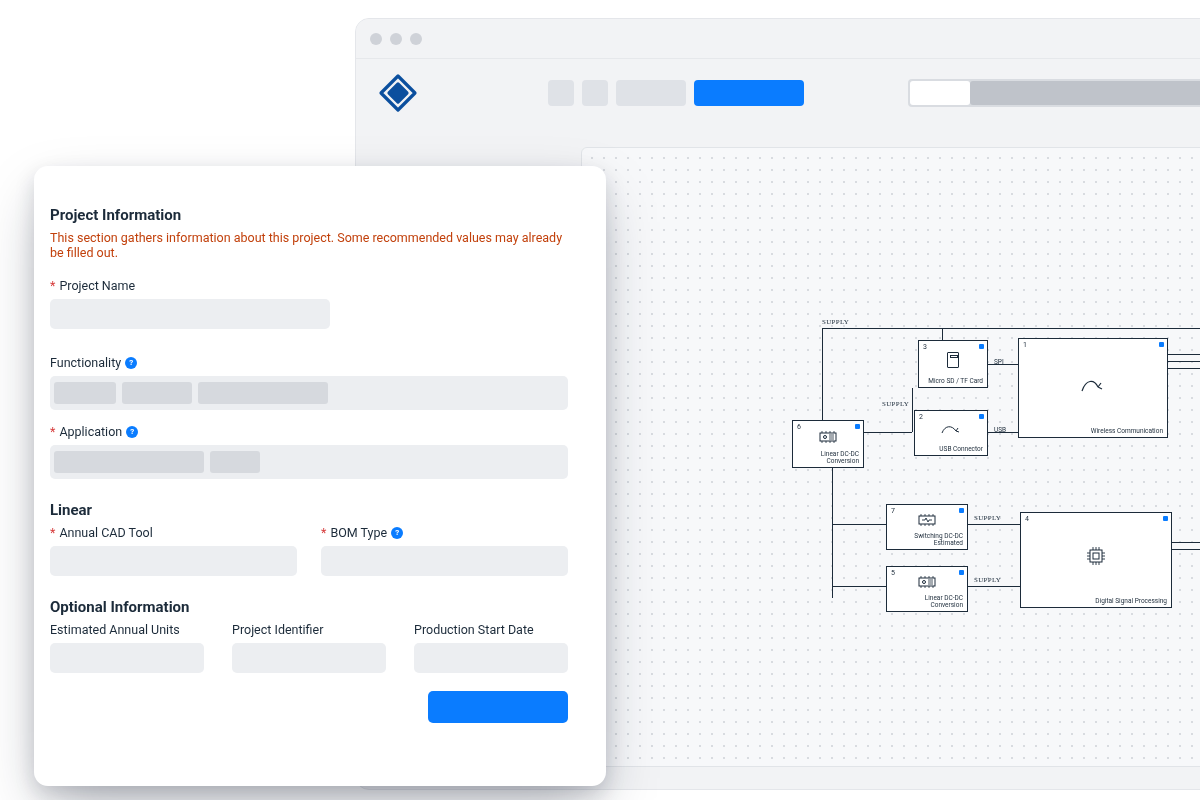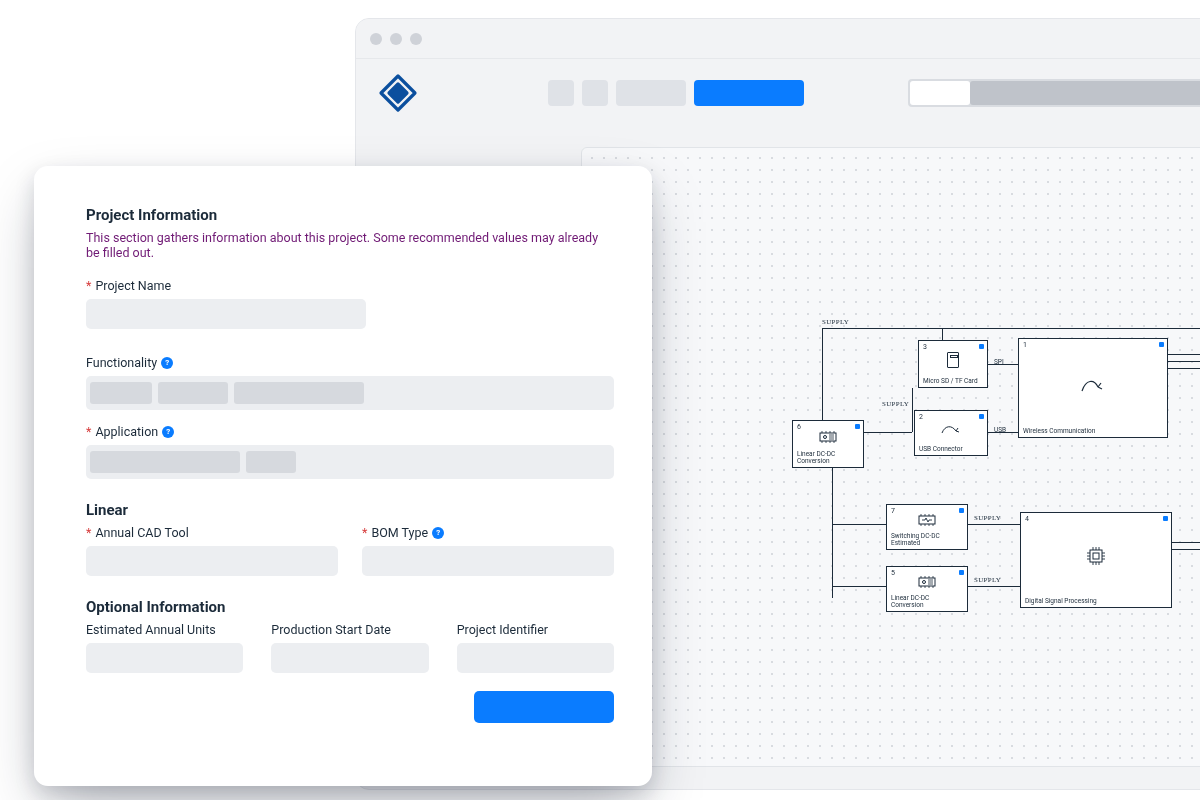--- a/index.html
+++ b/index.html
@@ -75,35 +75,35 @@
     position: absolute;
     background: #fff;
     border: 1px solid #1c2b3a;
     display: flex; flex-direction: column;
     padding: 3px 4px 2px 4px;
   }
   .block .num { position: absolute; top: 2px; left: 4px; font-size: 7px; }
   .block .dot-blue { position: absolute; top: 3px; right: 3px; width: 5px; height: 5px; background: #0a7cff; border-radius: 1px; }
   .block .ico { flex: 1; display: flex; align-items: center; justify-content: center; }
   .block .ico span { display: inline-block; border: 1px solid #1c2b3a; }
-  .block .cap { text-align: left; font-size: 6.5px; line-height: 1.1; padding-top: 1px; }
+  .block .cap { text-align: right; font-size: 6.5px; line-height: 1.1; padding-top: 1px; }
   .pin-label { position: absolute; font-size: 6.5px; }
 
   
   .modal {
     position: absolute;
     left: 34px; top: 166px;
-    width: 618px; height: 620px;
+    width: 572px; height: 620px;
     background: #fff;
     border-radius: 14px;
     box-shadow: 0 24px 60px -12px rgba(20,30,50,.35), 0 8px 20px rgba(20,30,50,.15);
-    padding: 40px 38px 30px 52px;
+    padding: 40px 38px 30px 16px;
   }
   .sec-title { font-size: 15px; font-weight: 700; margin-bottom: 6px; }
-  .sec-desc { font-size: 12.5px; color: #701a75; margin-bottom: 18px; }
+  .sec-desc { font-size: 12.5px; color: #c2410c; margin-bottom: 18px; }
   .field-label { font-size: 12.5px; margin-bottom: 6px; display: flex; align-items: center; gap: 4px; }
   .req { color: #d63a3a; }
   .info { width: 12px; height: 12px; border-radius: 50%; background: #0a7cff; color: #fff; font-size: 8px; display: inline-flex; align-items: center; justify-content: center; font-weight: 700; }
   .input, .input-wide {
     background: #eceef1; border: none; border-radius: 5px; height: 30px;
   }
   .chips-row { background: #eceef1; border-radius: 5px; height: 34px; width: 100%; display: flex; align-items: center; padding: 4px; gap: 6px; }
   .chip { background: #d6d9de; border-radius: 3px; height: 22px; }
   .row2 { display: flex; gap: 24px; }
   .row2 > div { flex: 1; }
@@ -325,25 +325,25 @@
 
   <div class="section-gap"></div>
 
   <div class="sec-title">Optional Information</div>
   <div class="row3" style="margin-top:4px">
     <div>
       <div class="field-label">Estimated Annual Units</div>
       <div class="input" style="width:100%"></div>
     </div>
     <div>
+      <div class="field-label">Project Identifier</div>
+      <div class="input" style="width:100%"></div>
+    </div>
+    <div>
       <div class="field-label">Production Start Date</div>
-      <div class="input" style="width:100%"></div>
-    </div>
-    <div>
-      <div class="field-label">Project Identifier</div>
       <div class="input" style="width:100%"></div>
     </div>
   </div>
 
   <div style="display:flex">
     <div class="primary-btn"></div>
   </div>
 </div>
 
 </body></html>

